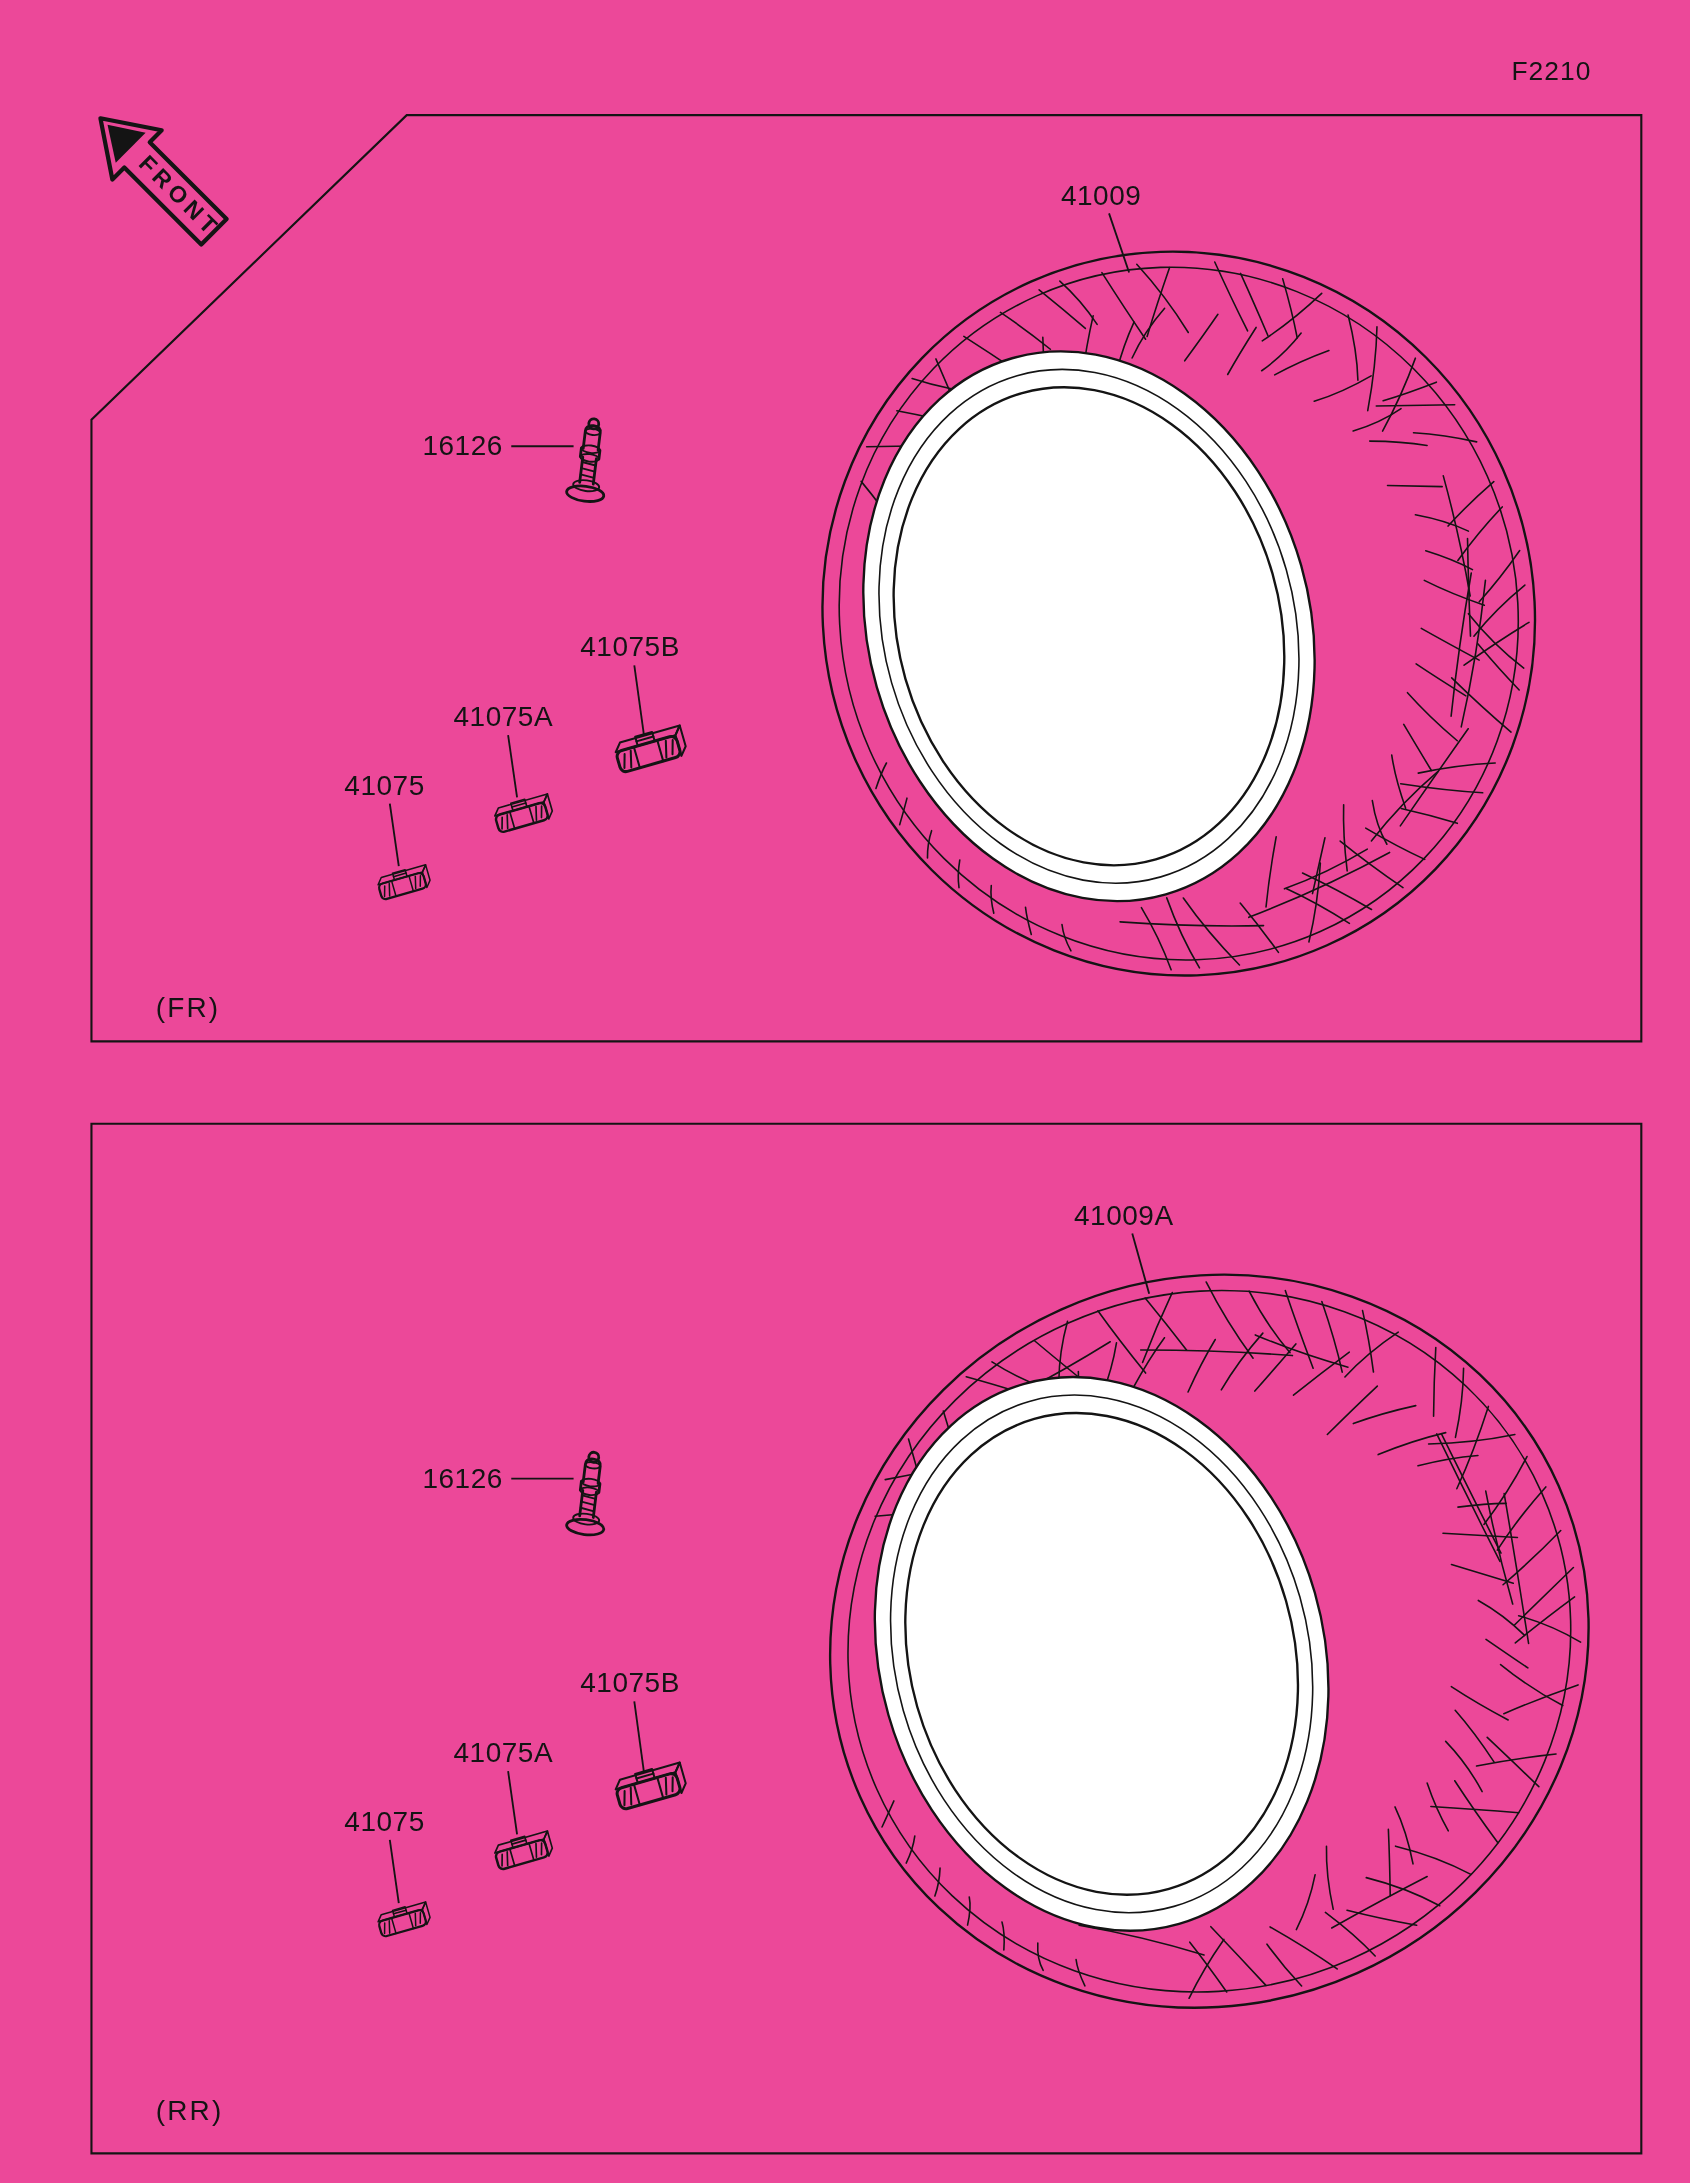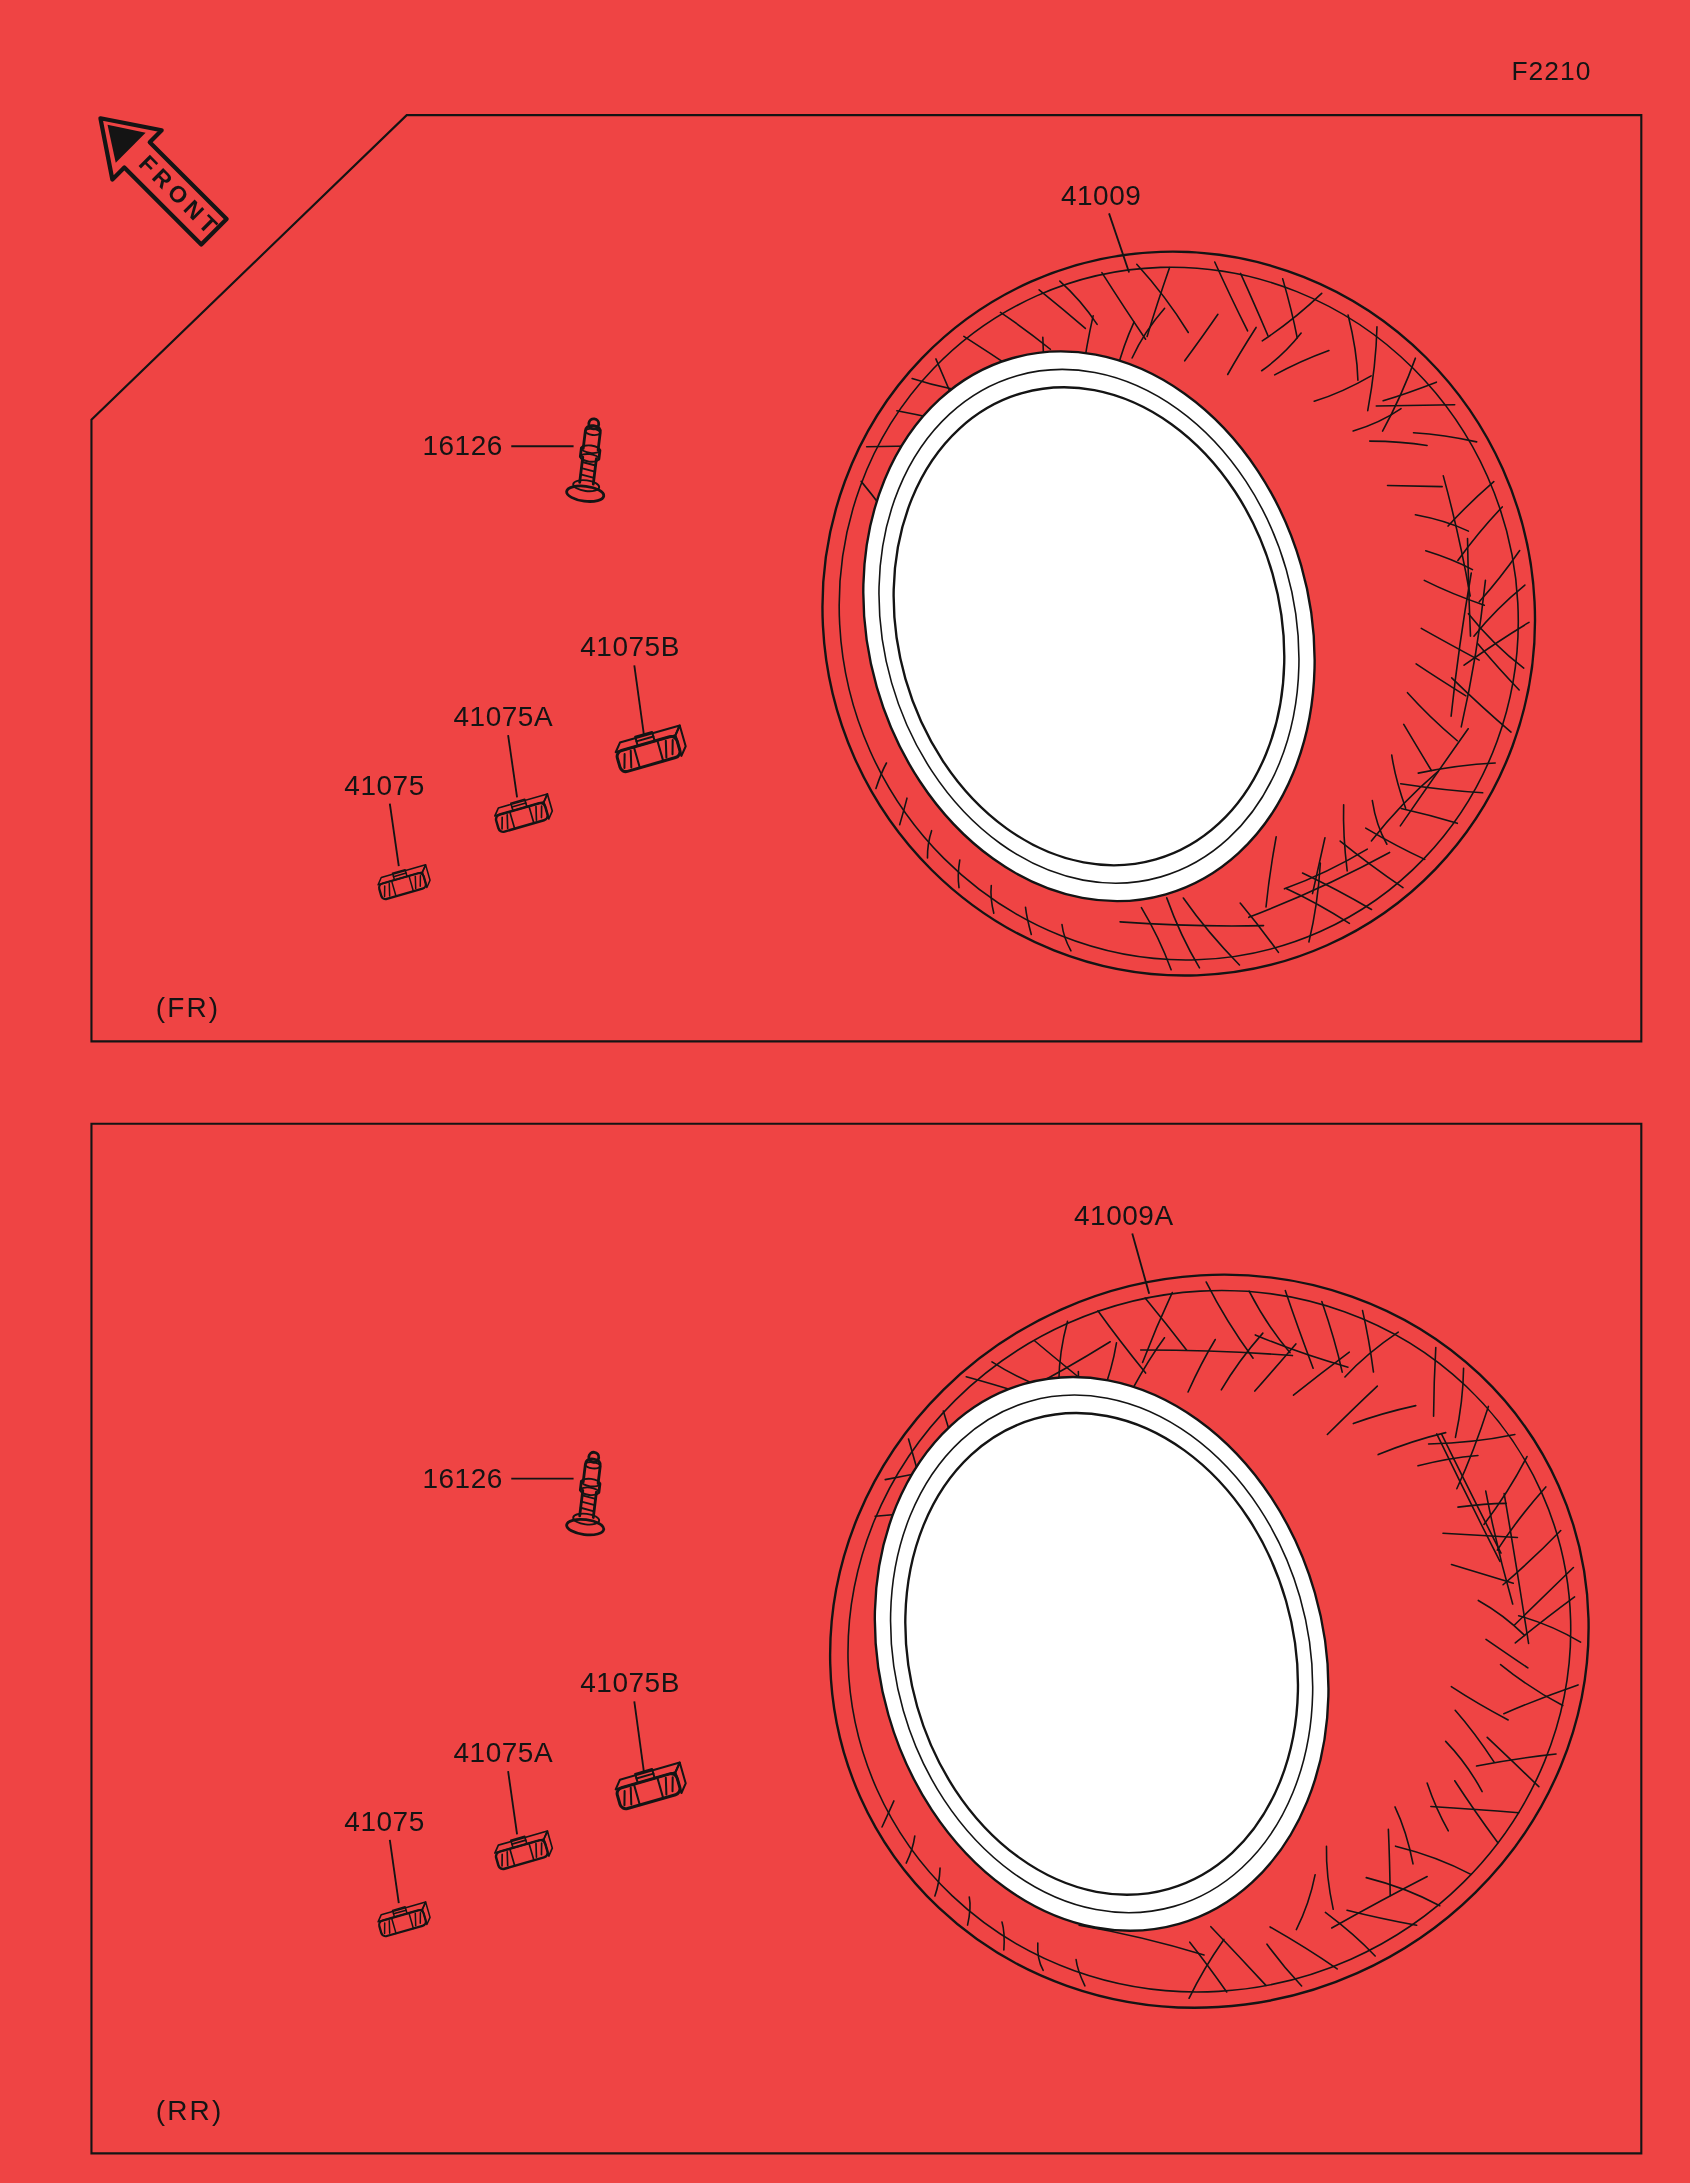--- a/index.html
+++ b/index.html
@@ -1,16 +1,16 @@
 <!DOCTYPE html>
 <html style="font-size:8.5px"><head>
 <meta charset="utf-8">
 <style>
   html,body{margin:0;padding:0;background:#ffffff;}
-  .page{position:relative;width:1690px;height:2183px;background:#ef4444;overflow:hidden;}
+  .page{position:relative;width:1690px;height:2183px;background:#ec4899;overflow:hidden;}
   svg{display:block;}
   text{font-family:"Liberation Sans", sans-serif;fill:#141414;}
   .lbl{font-size:53px;letter-spacing:1px;}
   .code{font-size:50px;letter-spacing:2px;}
   .capt{font-size:53px;letter-spacing:4px;}
   .front-txt{font-size:44px;font-weight:700;letter-spacing:9px;}
   .ln{fill:none;stroke:#141414;stroke-width:4.5;stroke-linecap:round;stroke-linejoin:round;}
   .thin{stroke-width:3;}
   .panel{fill:none;stroke:#141414;stroke-width:4;}
   .leader{fill:none;stroke:#141414;stroke-width:3.5;}

